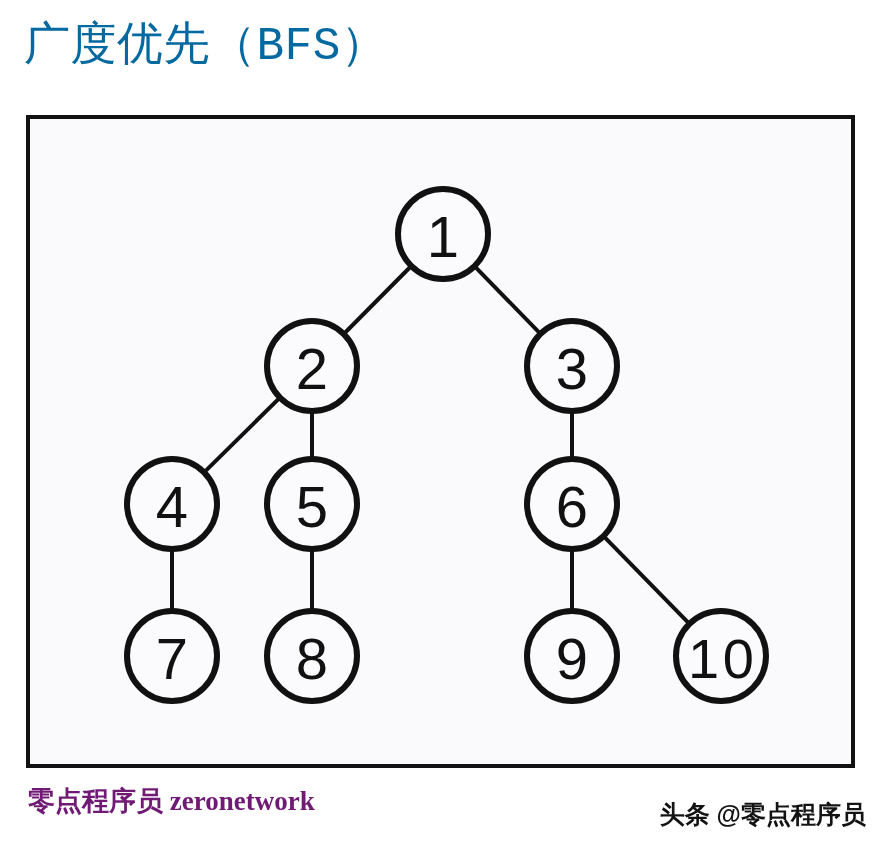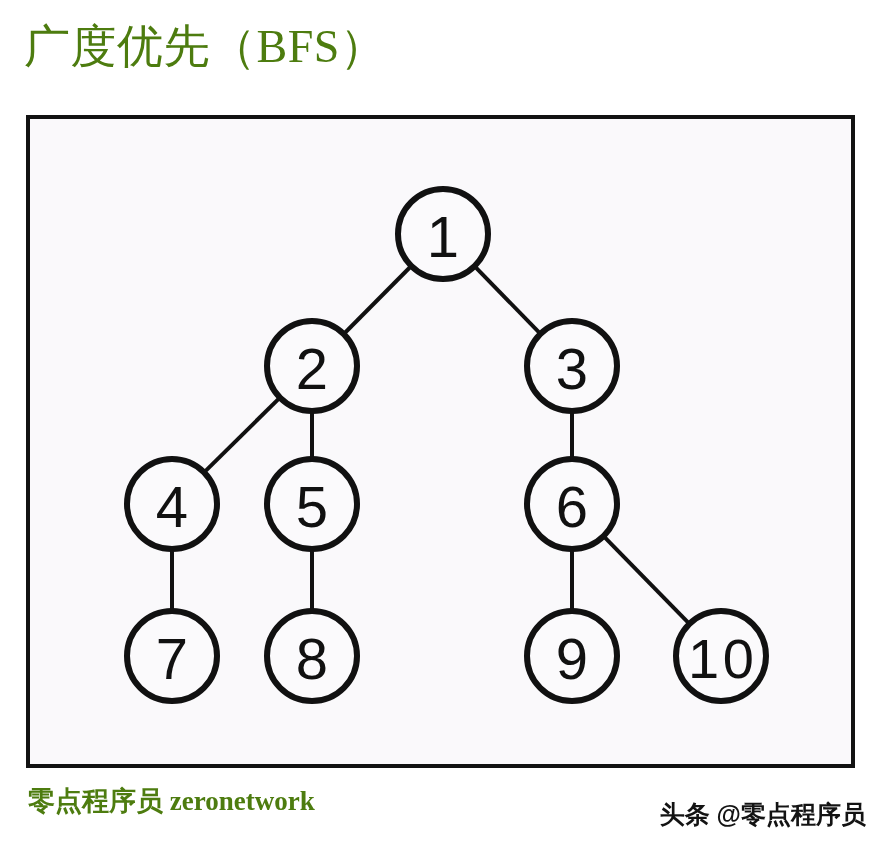--- a/index.html
+++ b/index.html
@@ -15,22 +15,22 @@
     overflow: hidden;
     position: relative;
   }
 
   #page-title {
     position: absolute;
     left: 24px;
     top: 14px;
     font-size: 46px;
     line-height: 66px;
-    color: #4d7c0f;
-    font-family: Liberation Serif, serif;
+    color: #0369a1;
+    font-family: Liberation Mono, monospace;
     font-weight: 400;
     letter-spacing: 0.5px;
     white-space: nowrap;
   }
 
   #diagram-frame {
     position: absolute;
     left: 26px;
     top: 115px;
     width: 829px;
@@ -69,21 +69,21 @@
     stroke-width: 4;
     stroke-linecap: butt;
   }
 
   #credit-line {
     position: absolute;
     left: 28px;
     top: 784px;
     font-size: 27px;
     line-height: 34px;
-    color: #4d7c0f;
+    color: #701a75;
     font-family: "Liberation Serif", "DejaVu Serif", serif;
     font-weight: 700;
     white-space: nowrap;
   }
 
   #watermark {
     position: absolute;
     right: 16px;
     top: 798px;
     font-size: 25px;

